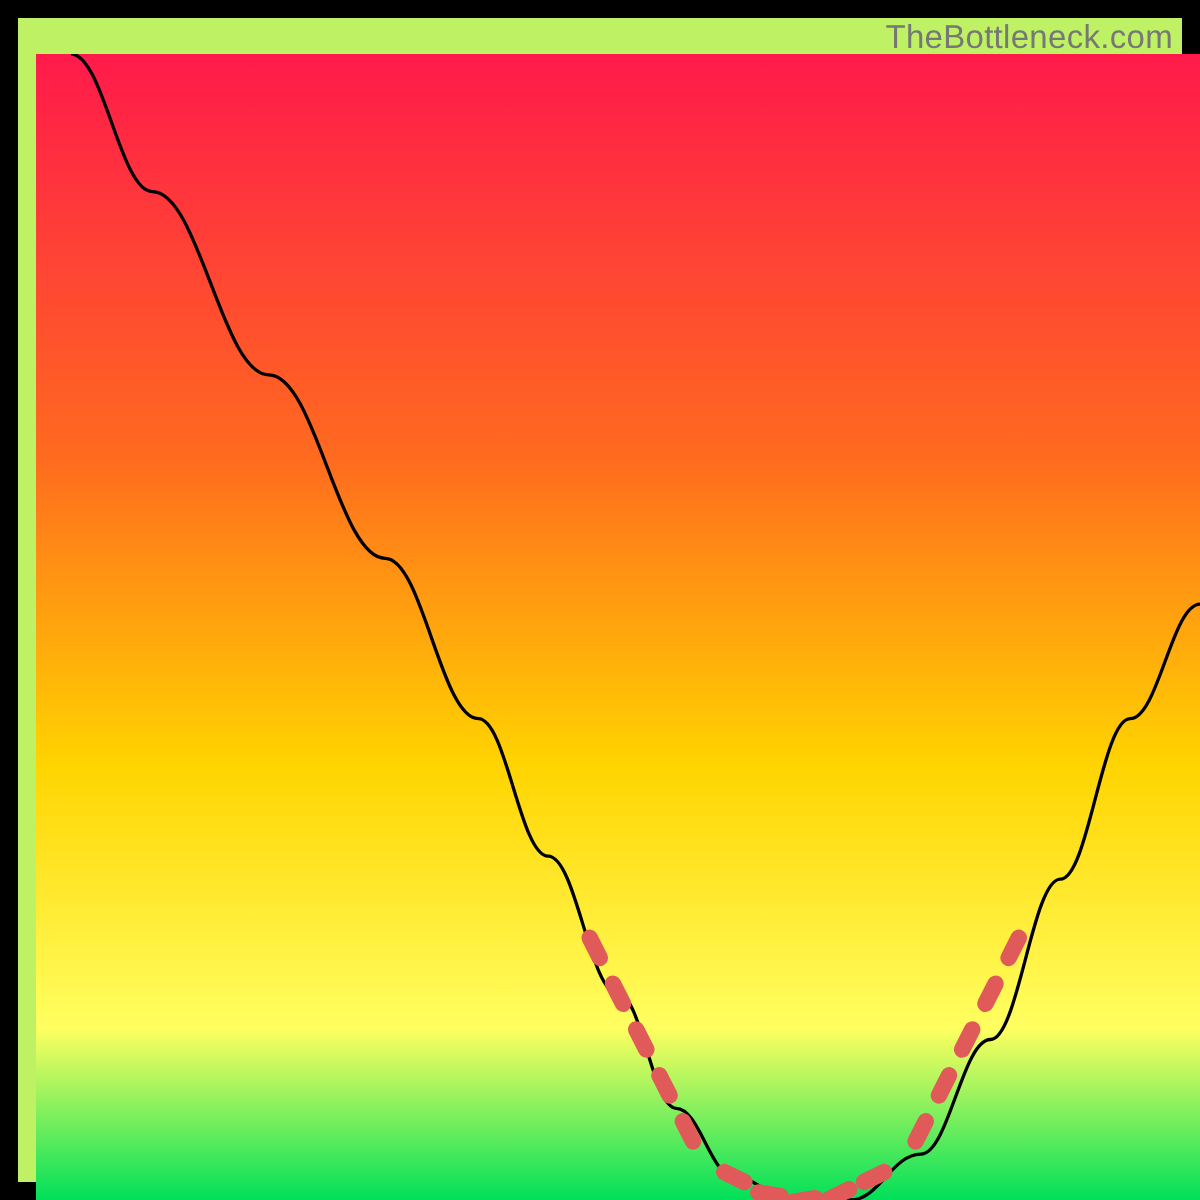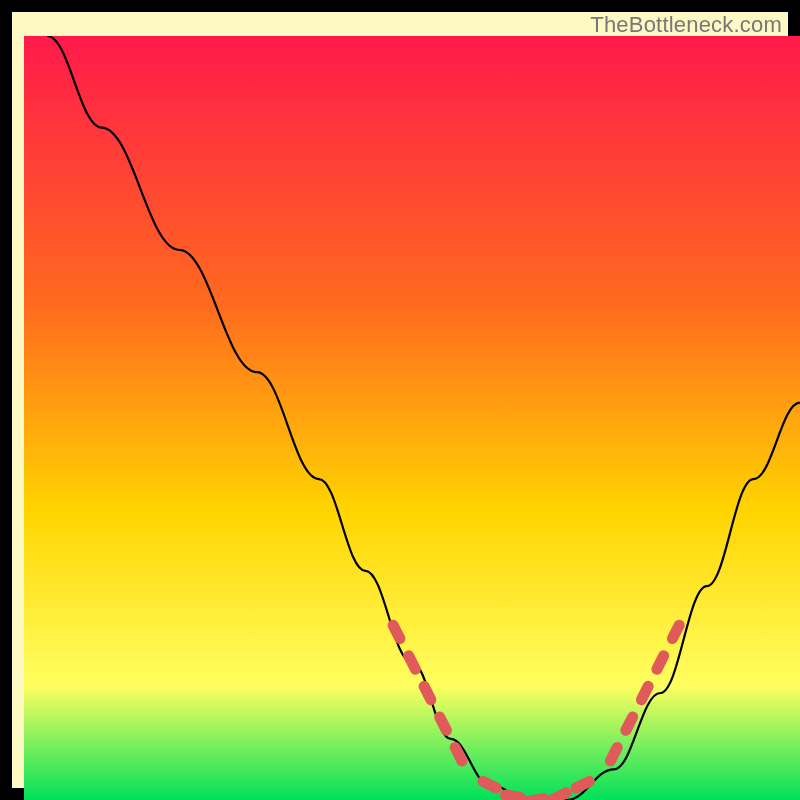--- a/index.html
+++ b/index.html
@@ -10,21 +10,21 @@
     background: #000;
     overflow: hidden;
     font-family: Arial, Helvetica, sans-serif;
   }
   .frame {
     position: absolute;
     left: 12px;
     top: 12px;
     width: 776px;
     height: 776px;
-    background: #fef9c3;
+    background: #bef264;
   }
   .watermark {
     position: absolute;
     top: 0px;
     right: 6px;
     color: #777;
     font-size: 22px;
     font-weight: 400;
     letter-spacing: 0.2px;
     z-index: 20;

